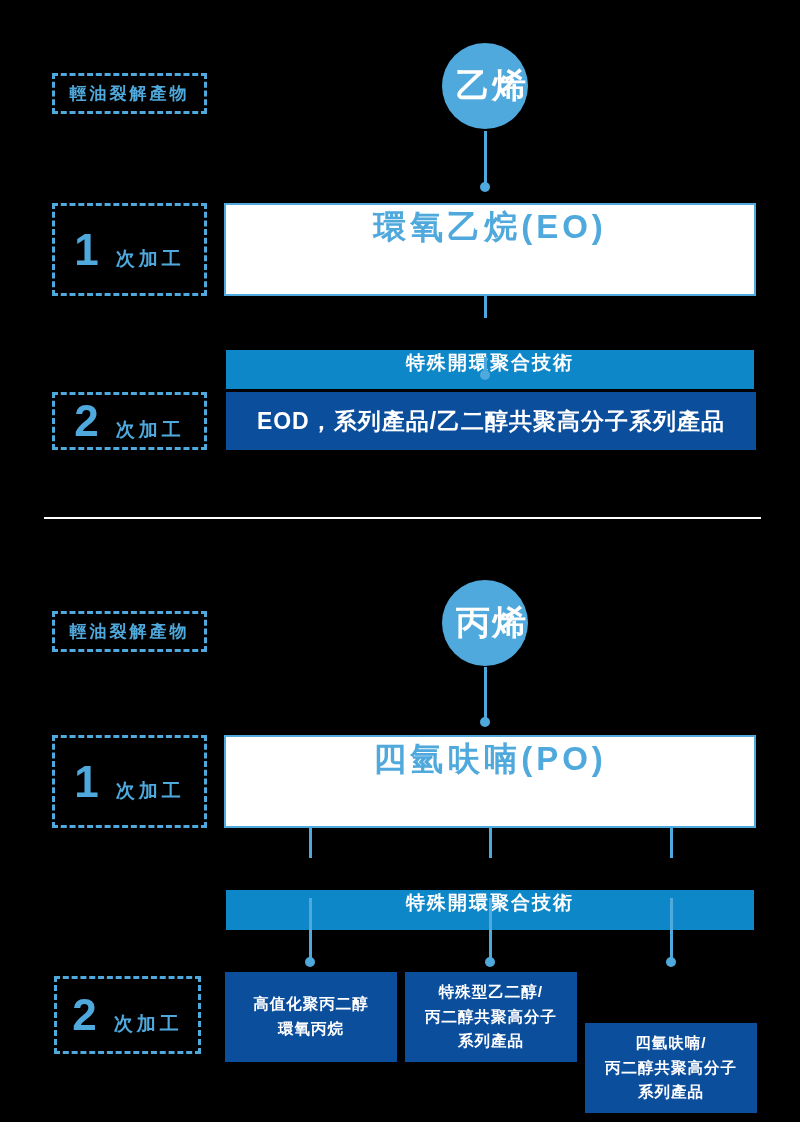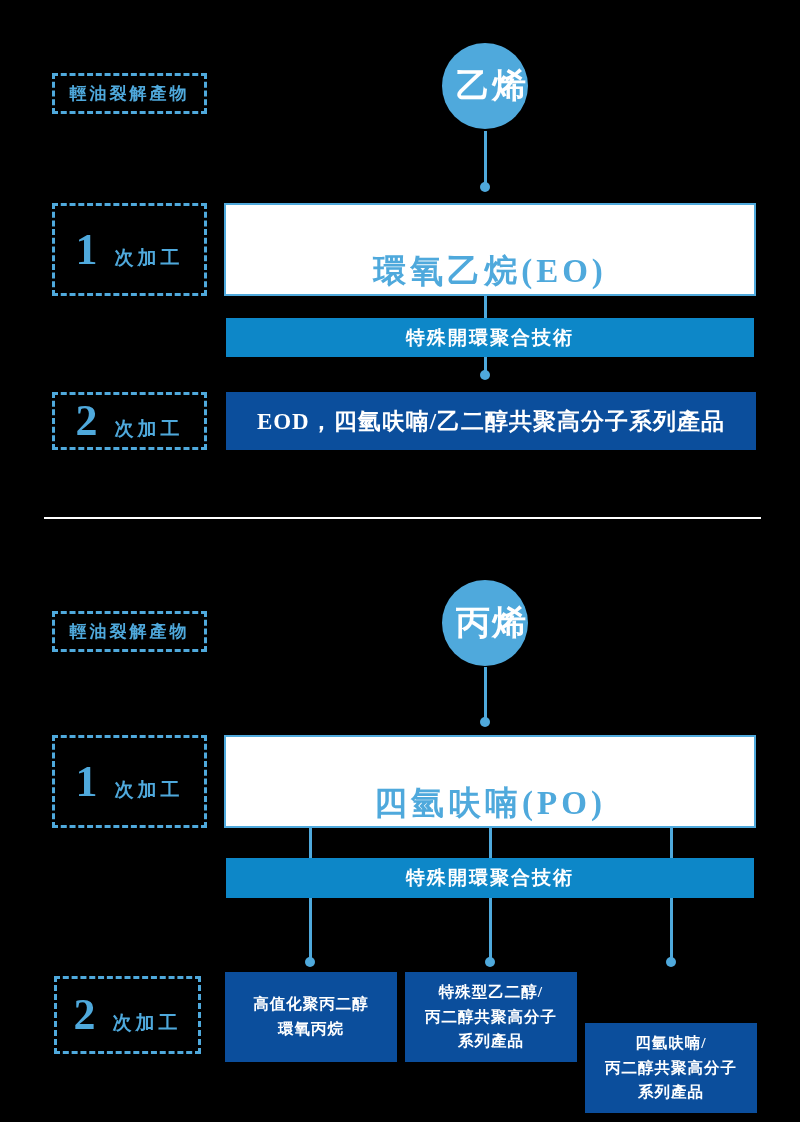--- a/index.html
+++ b/index.html
@@ -7,21 +7,21 @@
     --bar-blue:#0D87C8;
     --dark-blue:#0B4E9C;
     --white:#FFFFFF;
     --bg:#000000;
   }
   *{margin:0;padding:0;box-sizing:border-box;}
   html,body{background:var(--bg);}
   body{font-family:"Liberation Sans","DejaVu Sans",sans-serif;}
   .canvas{
     position:relative;width:792px;height:1122px;background:var(--bg);
-    overflow:hidden;margin:0 auto;font-family:Liberation Serif, serif;
+    overflow:hidden;margin:0 auto;
   }
   .abs{position:absolute;}
   
   .dashed-box{
     border:3px dashed var(--light-blue);
     color:var(--light-blue);
     display:flex;align-items:center;justify-content:center;
     text-align:center;
   }
   .source-label{font-size:17px;font-weight:700;letter-spacing:3px;}
@@ -36,28 +36,28 @@
     font-size:34px;font-weight:700;letter-spacing:2px;
   }
   
   .vline{width:3px;background:var(--light-blue);}
   .dot{width:10px;height:10px;border-radius:50%;background:var(--light-blue);}
   
   .primary-box{
     background:var(--white);
     border:2px solid var(--light-blue);
     color:var(--light-blue);
-    display:flex;align-items:flex-end;justify-content:center;
+    display:flex;align-items:flex-start;justify-content:center;
     font-size:33px;font-weight:700;letter-spacing:4px;text-align:center;
   }
   
   .tech-bar{
     background:var(--bar-blue);color:var(--white);
-    display:flex;align-items:center;justify-content:center;
-    font-size:19px;font-weight:700;letter-spacing:2px;text-align:center;
+    display:flex;justify-content:center;
+    font-size:19px;font-weight:700;letter-spacing:2px;text-align:center;margin-top:32px;
   }
   
   .product-box{
     background:var(--dark-blue);color:var(--white);
     display:flex;align-items:center;justify-content:center;
     font-weight:700;text-align:center;white-space:pre-line;
   }
   .product-wide{font-size:23px;letter-spacing:1px;}
   .product-small{font-size:15.5px;line-height:1.6;letter-spacing:1px;}
   .divider{background:var(--white);}
@@ -100,21 +100,21 @@
     <div class="abs dot" style="left:476px;top:370px;"></div>
 
     <div class="abs dashed-box stage-label" style="left:48px;top:392px;width:155px;height:58px;">
       <span class="stage-inner">
         <span class="num">2</span>
         <span class="txt">次加工</span>
       </span>
     </div>
 
     <div class="abs product-box product-wide" style="left:222px;top:392px;width:530px;height:58px;">
-      <span>EOD，四氫呋喃/乙二醇共聚高分子系列產品</span>
+      <span>EOD，系列產品/乙二醇共聚高分子系列產品</span>
     </div>
   </div>
 
   <div class="abs divider" style="left:40px;top:517px;width:717px;height:2px;"></div>
 
   <div>
     <div class="abs dashed-box source-label" style="left:48px;top:611px;width:155px;height:41px;">
       <span>輕油裂解產物</span>
     </div>
 

